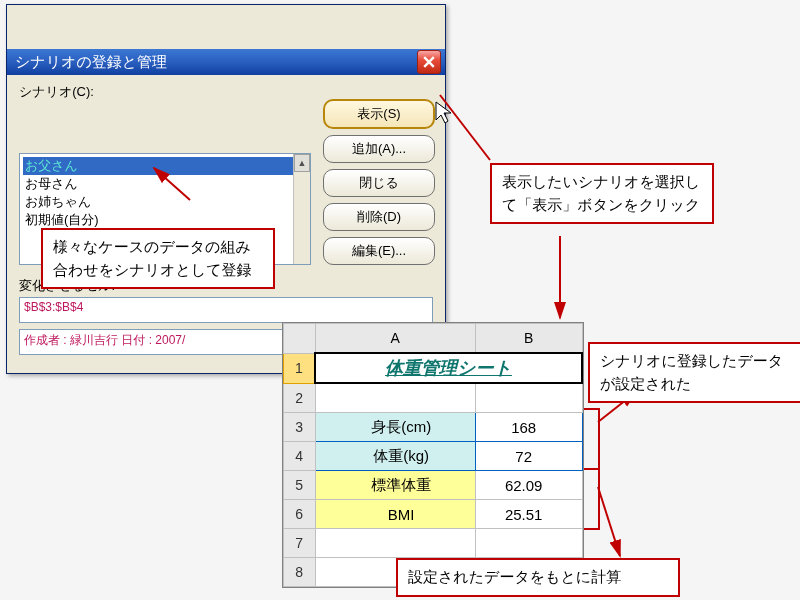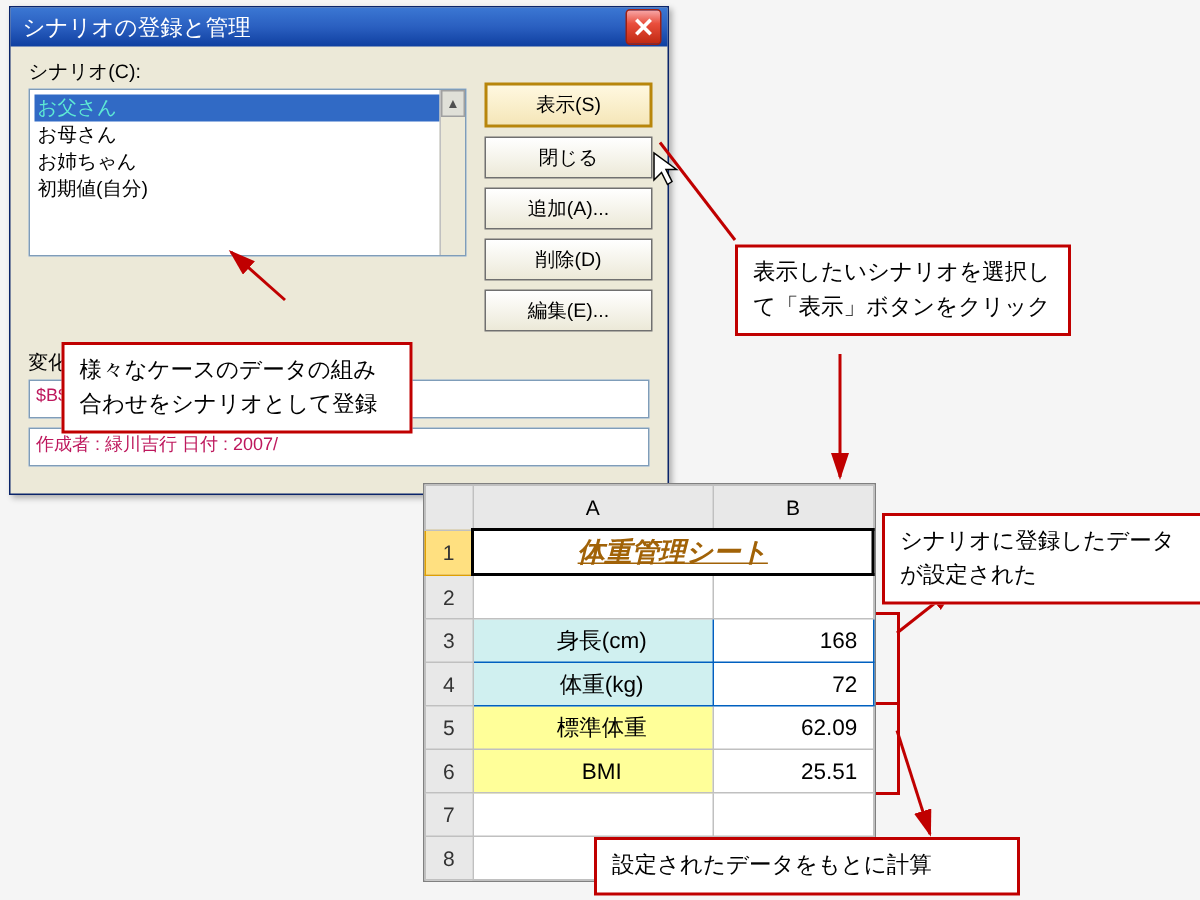--- a/index.html
+++ b/index.html
@@ -24,36 +24,37 @@
   }
   .titlebar {
     background: linear-gradient(#3b77d3, #2a5fc0 50%, #0f3fa0);
     color: #fff;
     height: 26px;
     padding: 0 4px 0 8px;
     display: flex;
     align-items: center;
     justify-content: space-between;
     font-size: 15px;
+    margin-top: 44px;
   }
   .close-x {
     width: 22px; height: 22px;
     background: linear-gradient(#f7a6a6,#e94e3c 40%,#c02912);
     border: 1px solid #a02010;
     border-radius: 3px;
     display:flex;align-items:center;justify-content:center;
     cursor:pointer;
   }
   .close-x svg { width:12px; height:12px; }
   .dialog-body {
     padding: 8px 10px 12px 12px;
     display: flex;
     gap: 12px;
   }
-  .left-col { flex:1; display:flex; flex-direction:column; }
+  .left-col { flex:1; display:flex; flex-direction:column;justify-content:space-between; }
   .lbl { font-size:13px; margin-bottom:2px; }
   .listbox {
     background:#fff;
     border: 1px solid #7f9db9;
     height: 104px;
     padding: 3px 3px;
     position: relative;
     overflow:hidden;
   }
   .listbox .item { padding:0 2px; font-size:13px; white-space:nowrap; }
@@ -64,21 +65,21 @@
   }
   .listbox .sb-arrow {
     height:16px; background:#e0e0d8; border:1px solid #a0a0a0;
     display:flex;align-items:center;justify-content:center;font-size:9px;color:#505050;
   }
   .right-col { width: 112px; display:flex; flex-direction:column; gap:6px; padding-top:16px;}
   .btn {
     height:26px;
     background: linear-gradient(#fff,#ece9d8);
     border:1px solid #707070;
-    border-radius:0;
+    border-radius:10px;
     font-size:13px;
     cursor:pointer;
     display:flex;align-items:center;justify-content:center;
   }
   .btn.default {
     border:2px solid #b8860b;
     background: linear-gradient(#fff8e0,#f5e6b8);
   }
   .dialog-lower {
     padding: 0 12px 12px 12px;
@@ -128,23 +129,23 @@
     background:#e8e8e8;
     font-weight:normal;
     font-size:14px;
   }
   .sheet th.corner { background:#e8e8e8; width:30px; }
   .sheet td.rowhdr {
     background:#e8e8e8; width:30px; font-size:14px; color:#333;
   }
   .sheet td.rowhdr.active { background:#ffe080; border:1px solid #e0a000; }
   .sheet td.cell { text-align:left; padding-left:12px; }
-  .sheet td.num { text-align:right; padding-right:10px; }
+  .sheet td.num { padding-right:10px; }
   .title-cell {
-    color:#a16207; font-size:18px; font-weight:bold; font-style:italic;
+    color:#0f766e; font-size:18px; font-weight:bold; font-style:italic;
     text-decoration:underline;
     text-align:center !important;
   }
   .cyan-cell { background:#d0f0f0; border:1px solid #0060c0 !important; }
   .cyan-num  { background:#fff;    border:1px solid #0060c0 !important; }
   .yellow-cell { background:#ffff99; }
   
   .bracket {
     position:absolute;
     border:2px solid #c00000;
@@ -181,22 +182,22 @@
         <div class="item">お姉ちゃん</div>
         <div class="item">初期値(自分)</div>
         <div class="scrollbar">
           <div class="sb-arrow">▲</div>
           <div style="flex:1"></div>
         </div>
       </div>
     </div>
     <div class="right-col">
       <div class="btn default">表示(S)</div>
+      <div class="btn">追加(A)...</div>
       <div class="btn">閉じる</div>
-      <div class="btn">追加(A)...</div>
       <div class="btn">削除(D)</div>
       <div class="btn">編集(E)...</div>
     </div>
   </div>
   <div class="dialog-lower">
     <div class="lbl">変化させるセル:</div>
     <div class="readonly">$B$3:$B$4</div>
     <div class="readonly">作成者 : 緑川吉行 日付 : 2007/</div>
   </div>
 </div>

